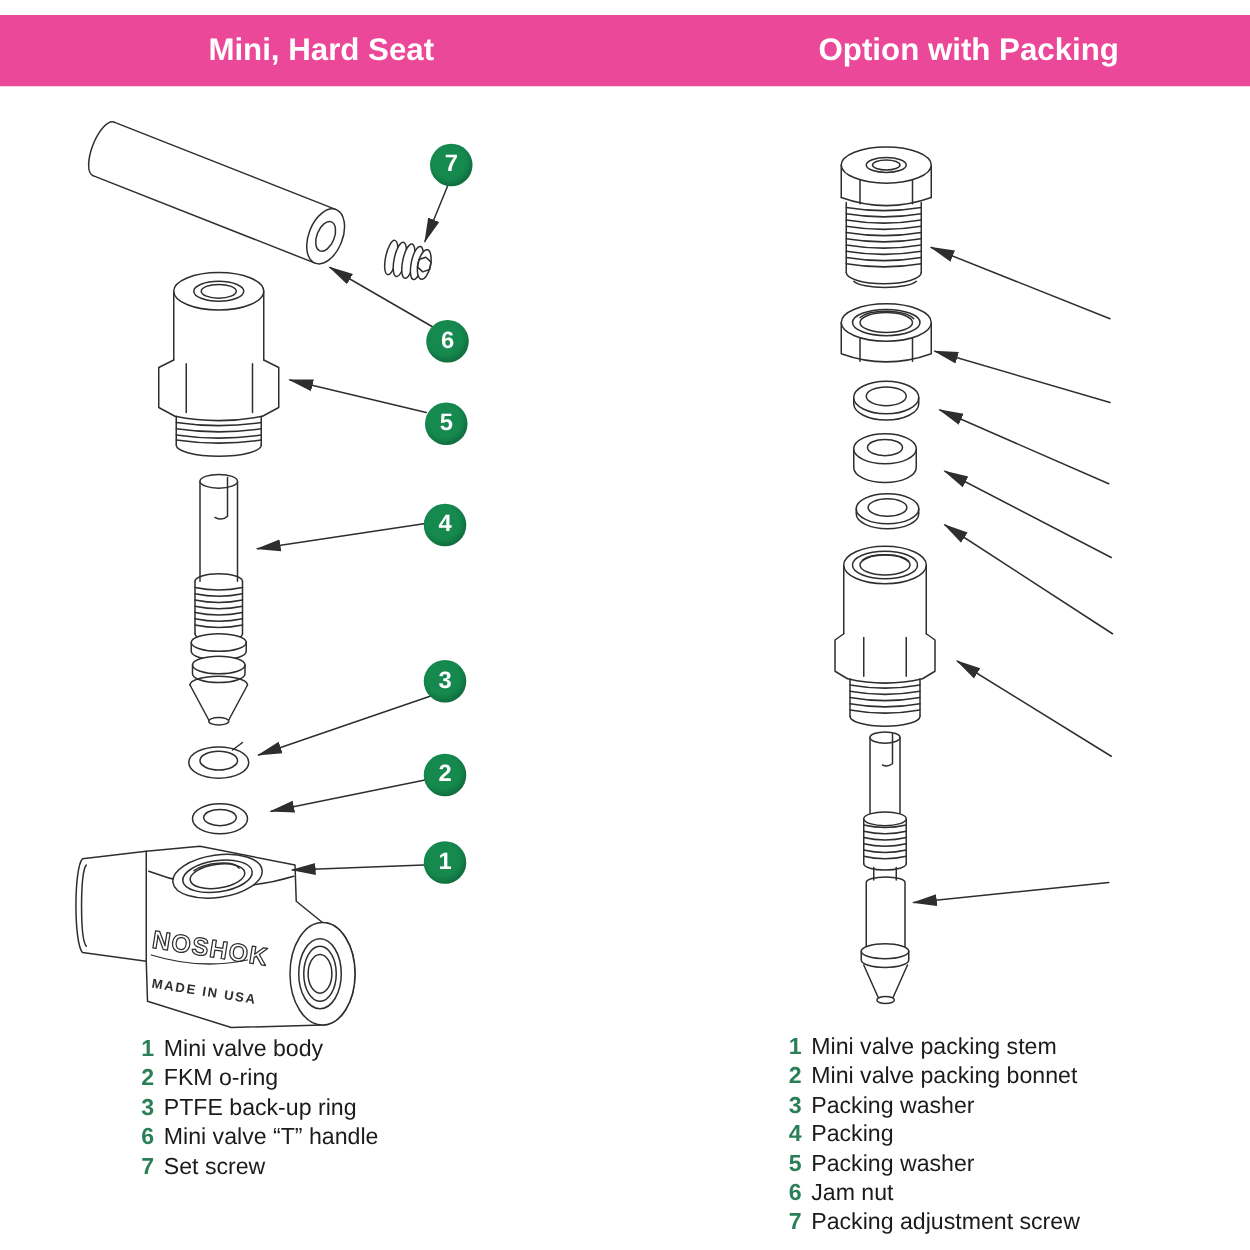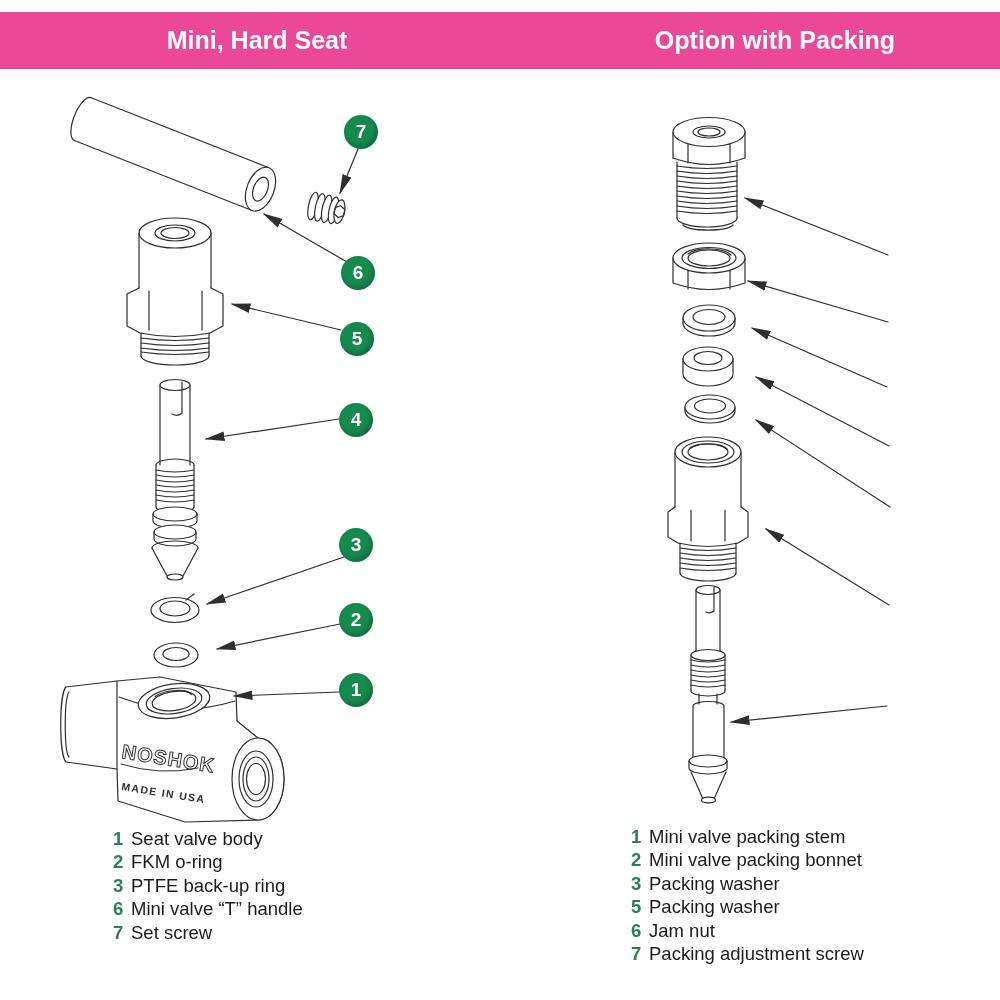--- a/index.html
+++ b/index.html
@@ -233,21 +233,21 @@
 </div>
 <div class="callout" style="left:339px;top:603px">
   <span>2</span>
 </div>
 <div class="callout" style="left:339px;top:673px">
   <span>1</span>
 </div>
 
 <div id="left-list" class="parts-list">
   <div class="row">
-    <span class="num">1</span><span>Seat valve body</span>
+    <span class="num">1</span><span>Mini valve body</span>
   </div>
   <div class="row">
     <span class="num">2</span><span>FKM o-ring</span>
   </div>
   <div class="row">
     <span class="num">3</span><span>PTFE back-up ring</span>
   </div>
   <div class="row">
     <span class="num">6</span><span>Mini valve “T” handle</span>
   </div>
@@ -260,20 +260,23 @@
   <div class="row">
     <span class="num">1</span><span>Mini valve packing stem</span>
   </div>
   <div class="row">
     <span class="num">2</span><span>Mini valve packing bonnet</span>
   </div>
   <div class="row">
     <span class="num">3</span><span>Packing washer</span>
   </div>
   <div class="row">
+    <span class="num">4</span><span>Packing</span>
+  </div>
+  <div class="row">
     <span class="num">5</span><span>Packing washer</span>
   </div>
   <div class="row">
     <span class="num">6</span><span>Jam nut</span>
   </div>
   <div class="row">
     <span class="num">7</span><span>Packing adjustment screw</span>
   </div>
 </div>
 

